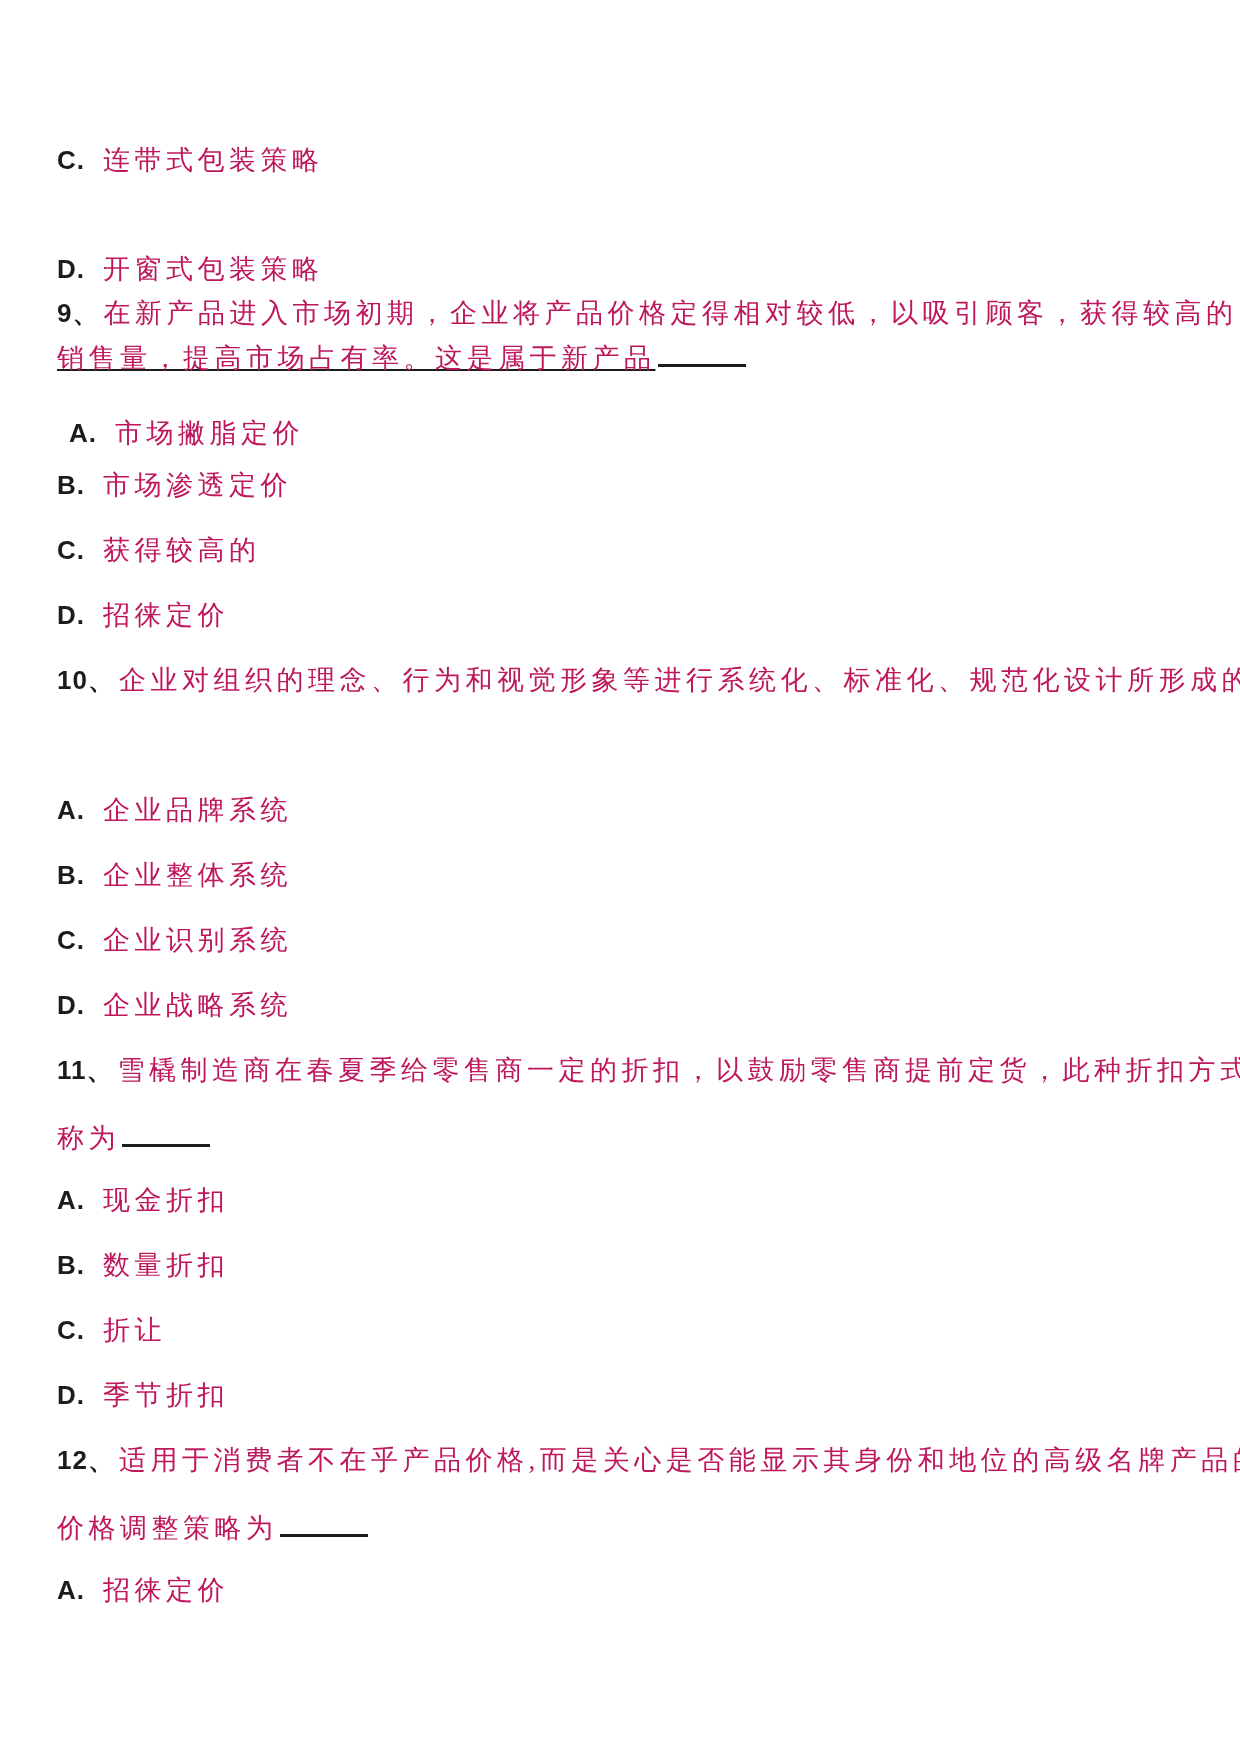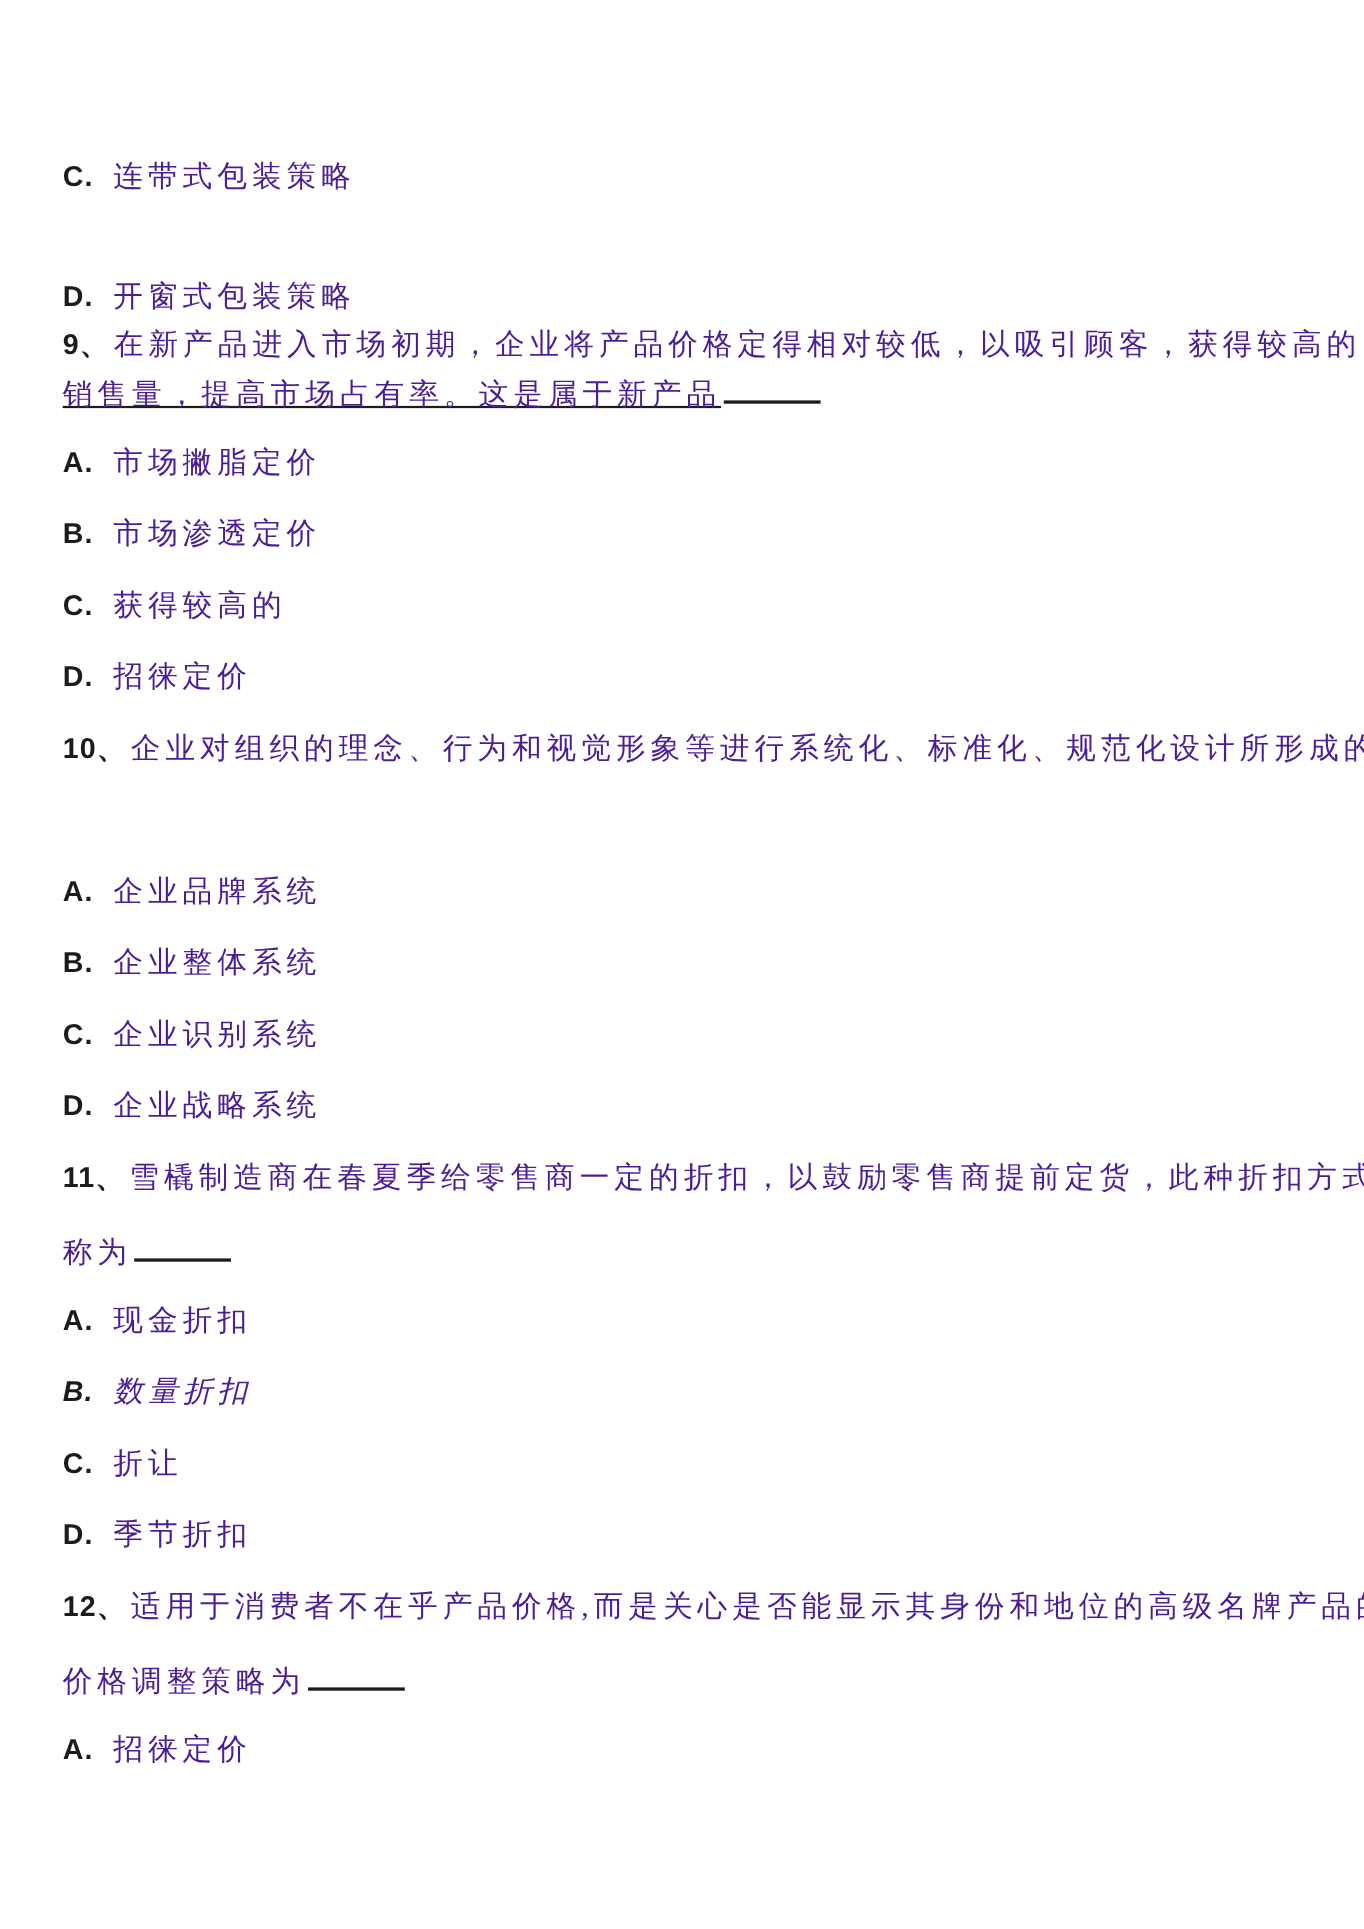--- a/index.html
+++ b/index.html
@@ -28,49 +28,49 @@
     font-family: "Liberation Sans", "DejaVu Sans", sans-serif;
     font-weight: 600;
     font-size: 26px;
     letter-spacing: 1px;
     color: #1c1c1c;
   }
   .option .label { margin-right: 18px; }
   .question .label { margin-right: 4px; }
   .text {
     letter-spacing: 4.5px;
-    color: #4c1d95;
+    color: #be185d;
   }
   .blank {
     display: inline-block;
     width: 88px;
     height: 1em;
     border-bottom: 3px solid #1c1c1c;
     margin-left: 2px;
   }
 </style>
 </head>
 <body>
 
 <div class="page" id="page">
     <div class="line option" style="top: 142px;"><span class="label">C.</span><span class="text">连带式包装策略</span></div>
     <div class="line option" style="top: 207px; margin-top: 44px;"><span class="label">D.</span><span class="text">开窗式包装策略</span></div>
     <div class="line question" style="top: 272px; margin-top: 23px;"><span class="label">9、</span><span class="text">在新产品进入市场初期，企业将产品价格定得相对较低，以吸引顾客，获得较高的</span></div>
     <div class="line question" style="top: 337px; text-decoration: underline;"><span class="text">销售量，提高市场占有率。这是属于新产品</span><span class="blank"></span></div>
-    <div class="line option" style="top: 402px;"><span class="label">A.</span><span class="text">市场撇脂定价</span></div>
+    <div class="line option" style="top: 415px; margin-left: 12px;"><span class="label">A.</span><span class="text">市场撇脂定价</span></div>
     <div class="line option" style="top: 467px;"><span class="label">B.</span><span class="text">市场渗透定价</span></div>
     <div class="line option" style="top: 532px;"><span class="label">C.</span><span class="text">获得较高的</span></div>
     <div class="line option" style="top: 597px;"><span class="label">D.</span><span class="text">招徕定价</span></div>
     <div class="line question" style="top: 662px;"><span class="label">10、</span><span class="text">企业对组织的理念、行为和视觉形象等进行系统化、标准化、规范化设计所形成的</span></div>
     <div class="line option" style="top: 792px;"><span class="label">A.</span><span class="text">企业品牌系统</span></div>
     <div class="line option" style="top: 857px;"><span class="label">B.</span><span class="text">企业整体系统</span></div>
     <div class="line option" style="top: 922px;"><span class="label">C.</span><span class="text">企业识别系统</span></div>
     <div class="line option" style="top: 987px;"><span class="label">D.</span><span class="text">企业战略系统</span></div>
     <div class="line question" style="top: 1052px;"><span class="label">11、</span><span class="text">雪橇制造商在春夏季给零售商一定的折扣，以鼓励零售商提前定货，此种折扣方式</span></div>
     <div class="line question" style="top: 1117px;"><span class="text">称为</span><span class="blank"></span></div>
     <div class="line option" style="top: 1182px;"><span class="label">A.</span><span class="text">现金折扣</span></div>
-    <div class="line option" style="top: 1247px; font-style: italic;"><span class="label">B.</span><span class="text">数量折扣</span></div>
+    <div class="line option" style="top: 1247px;"><span class="label">B.</span><span class="text">数量折扣</span></div>
     <div class="line option" style="top: 1312px;"><span class="label">C.</span><span class="text">折让</span></div>
     <div class="line option" style="top: 1377px;"><span class="label">D.</span><span class="text">季节折扣</span></div>
     <div class="line question" style="top: 1442px;"><span class="label">12、</span><span class="text">适用于消费者不在乎产品价格,而是关心是否能显示其身份和地位的高级名牌产品的</span></div>
     <div class="line question" style="top: 1507px;"><span class="text">价格调整策略为</span><span class="blank"></span></div>
     <div class="line option" style="top: 1572px;"><span class="label">A.</span><span class="text">招徕定价</span></div>
   </div>
 
 </body></html>

